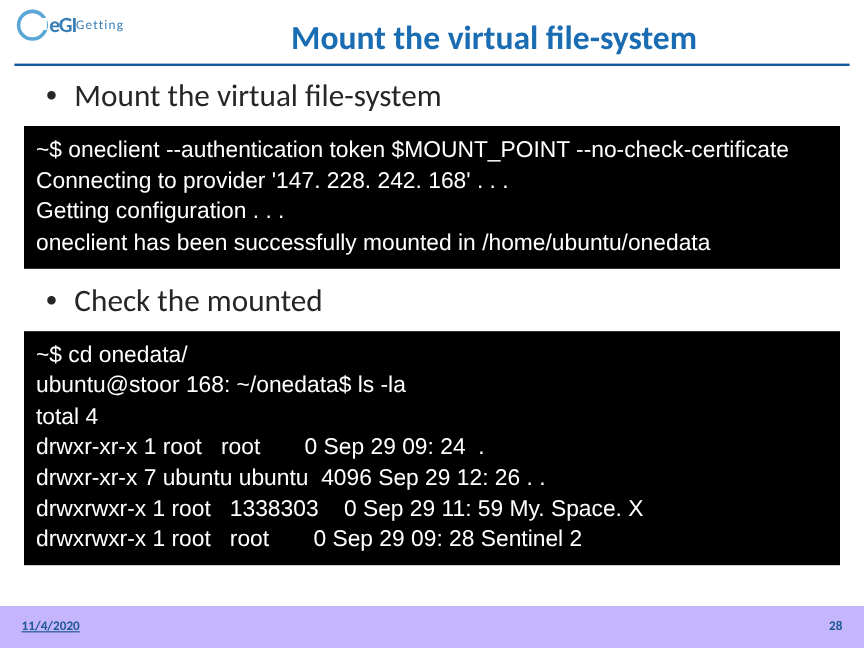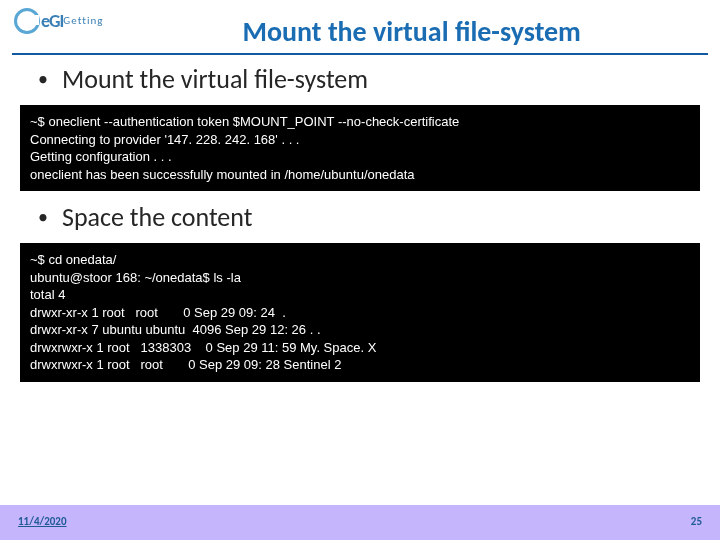--- a/index.html
+++ b/index.html
@@ -79,21 +79,21 @@
   }
   .bullet::before {
     content: "•";
     margin-right: 14px;
     font-size: 20px;
   }
   .terminal {
     background: #000;
     color: #fff;
     font-family: Arial, sans-serif;
-    font-size: 13px;
+    font-size: 19px;
     line-height: 1.35;
     padding: 8px 10px;
     margin: 0 0 10px 0;
     white-space: pre-wrap;
     word-break: break-word;
   }
   .footer {
     position: absolute;
     bottom: 0;
     left: 0;
@@ -127,27 +127,27 @@
 <div class="content">
   <div class="bullet">
     <span>Mount the virtual file-system</span>
   </div>
   <div class="terminal">~$ oneclient --authentication token $MOUNT_POINT --no-check-certificate
 Connecting to provider '147. 228. 242. 168' . . .
 Getting configuration . . .
 oneclient has been successfully mounted in /home/ubuntu/onedata</div>
 
   <div class="bullet">
-    <span>Space the content</span>
+    <span>Check the mounted</span>
   </div>
   <div class="terminal">~$ cd onedata/
 ubuntu@stoor 168: ~/onedata$ ls -la
 total 4
 drwxr-xr-x 1 root   root       0 Sep 29 09: 24  .
 drwxr-xr-x 7 ubuntu ubuntu  4096 Sep 29 12: 26 . .
 drwxrwxr-x 1 root   1338303    0 Sep 29 11: 59 My. Space. X
 drwxrwxr-x 1 root   root       0 Sep 29 09: 28 Sentinel 2</div>
 </div>
 
 <div class="footer">
   <span class="date">11/4/2020</span>
-  <span class="page">25</span>
+  <span class="page">28</span>
 </div>
 
 </body></html>

